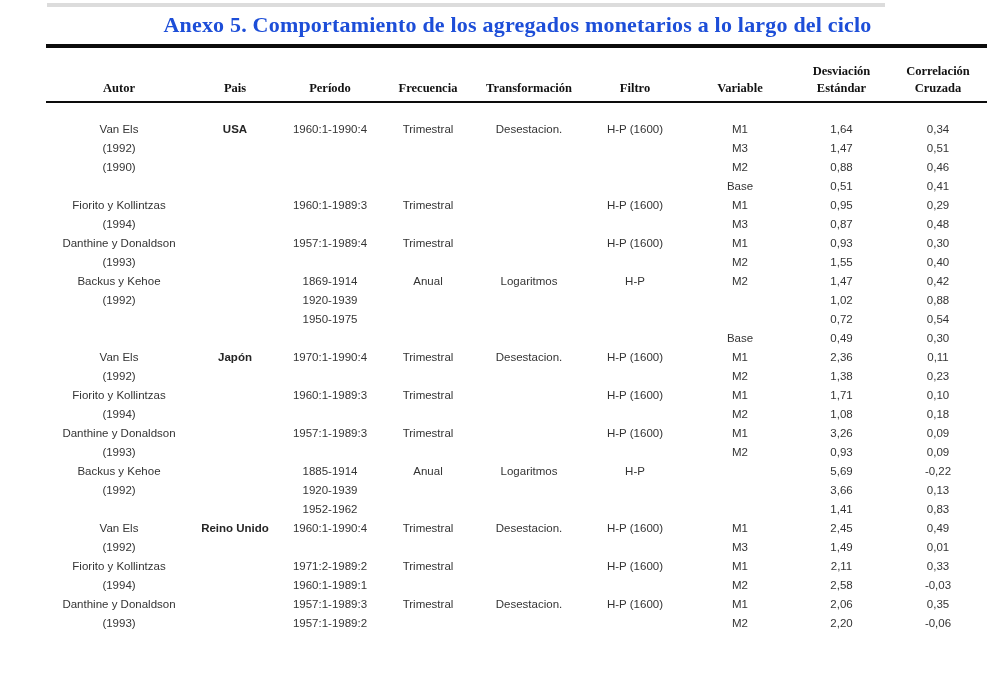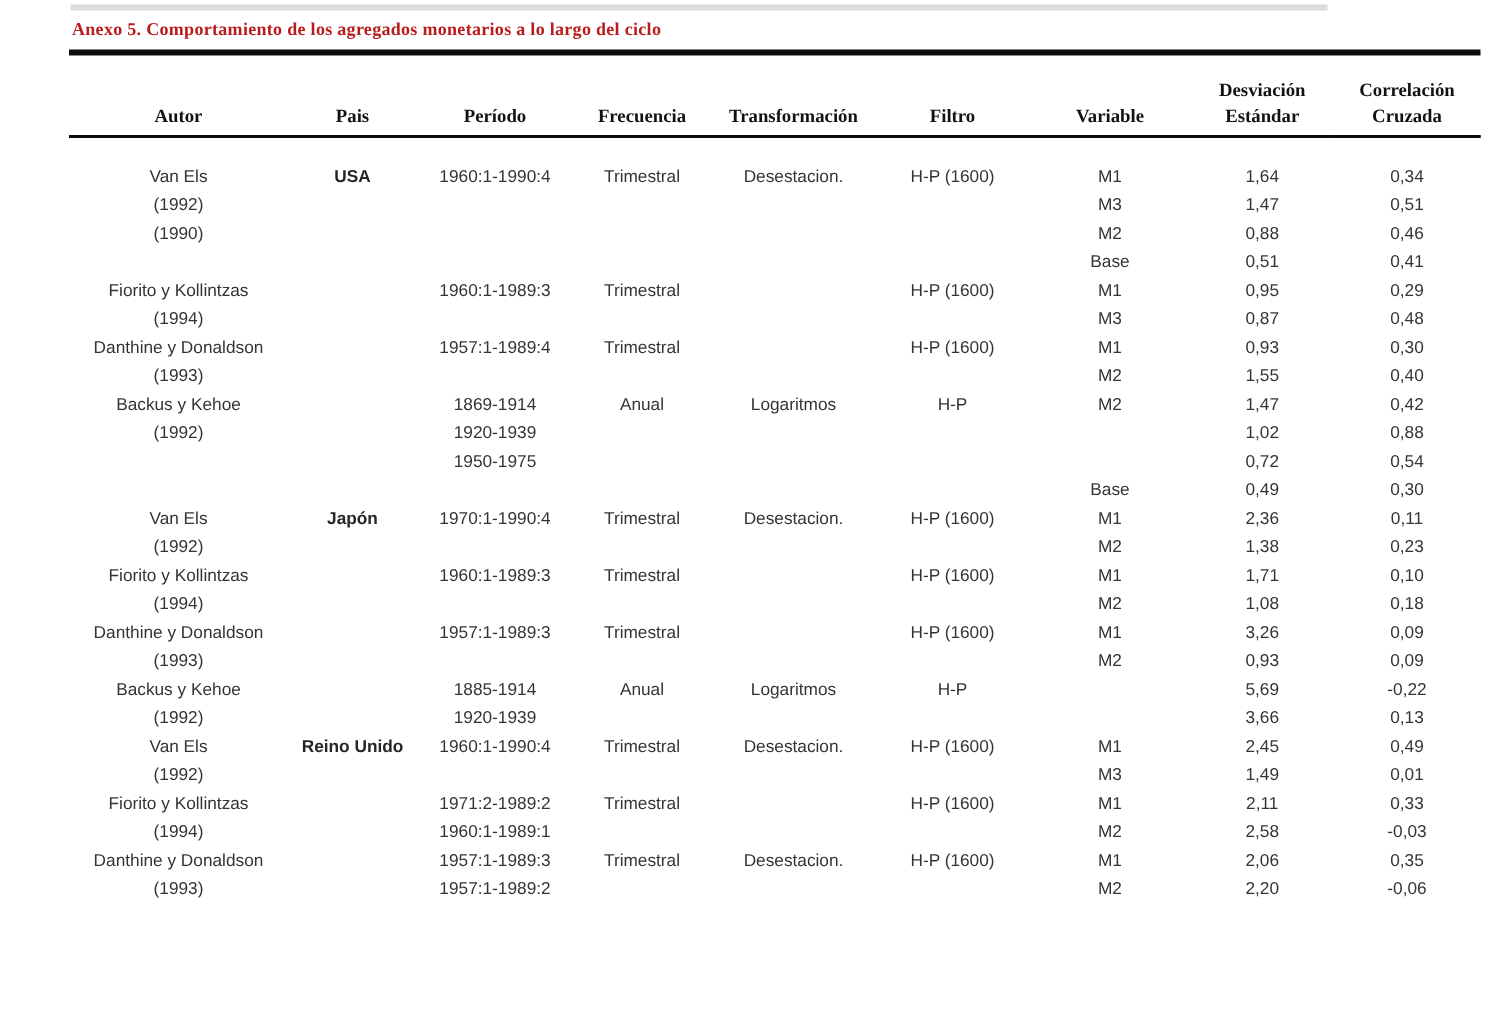--- a/index.html
+++ b/index.html
@@ -14,25 +14,26 @@
     position: absolute; top: 3px; left: 47px;
     width: 838px; height: 4px;
     background: #dcdcdc;
   }
   .doc {
     position: absolute; left: 46px; top: 12px; width: 941px;
   }
   .title {
     font-family: "Liberation Serif", serif;
     font-weight: bold;
-    font-size: 12px;
-    color: #b91c1c;
+    font-size: 22px;
+    color: #1d4ed8;
     margin: 0 0 6px 2px;
     letter-spacing: 0.2px;
     white-space: nowrap;
+    text-align: center;
   }
   .rule-thick { height: 4px; background: #0c0c0c; }
   table {
     border-collapse: collapse;
     table-layout: fixed;
     width: 941px;
   }
   col.c-autor { width: 146px; }
   col.c-pais { width: 86px; }
   col.c-periodo { width: 104px; }
@@ -347,20 +348,31 @@
           <td class="pais-cell"></td>
           <td>1920-1939</td>
           <td></td>
           <td></td>
           <td></td>
           <td></td>
           <td>3,66</td>
           <td>0,13</td>
         </tr>
         <tr>
+          <td></td>
+          <td class="pais-cell"></td>
+          <td>1952-1962</td>
+          <td></td>
+          <td></td>
+          <td></td>
+          <td></td>
+          <td>1,41</td>
+          <td>0,83</td>
+        </tr>
+        <tr>
           <td>Van Els</td>
           <td class="pais-cell">Reino Unido</td>
           <td>1960:1-1990:4</td>
           <td>Trimestral</td>
           <td>Desestacion.</td>
           <td>H-P (1600)</td>
           <td>M1</td>
           <td>2,45</td>
           <td>0,49</td>
         </tr>

